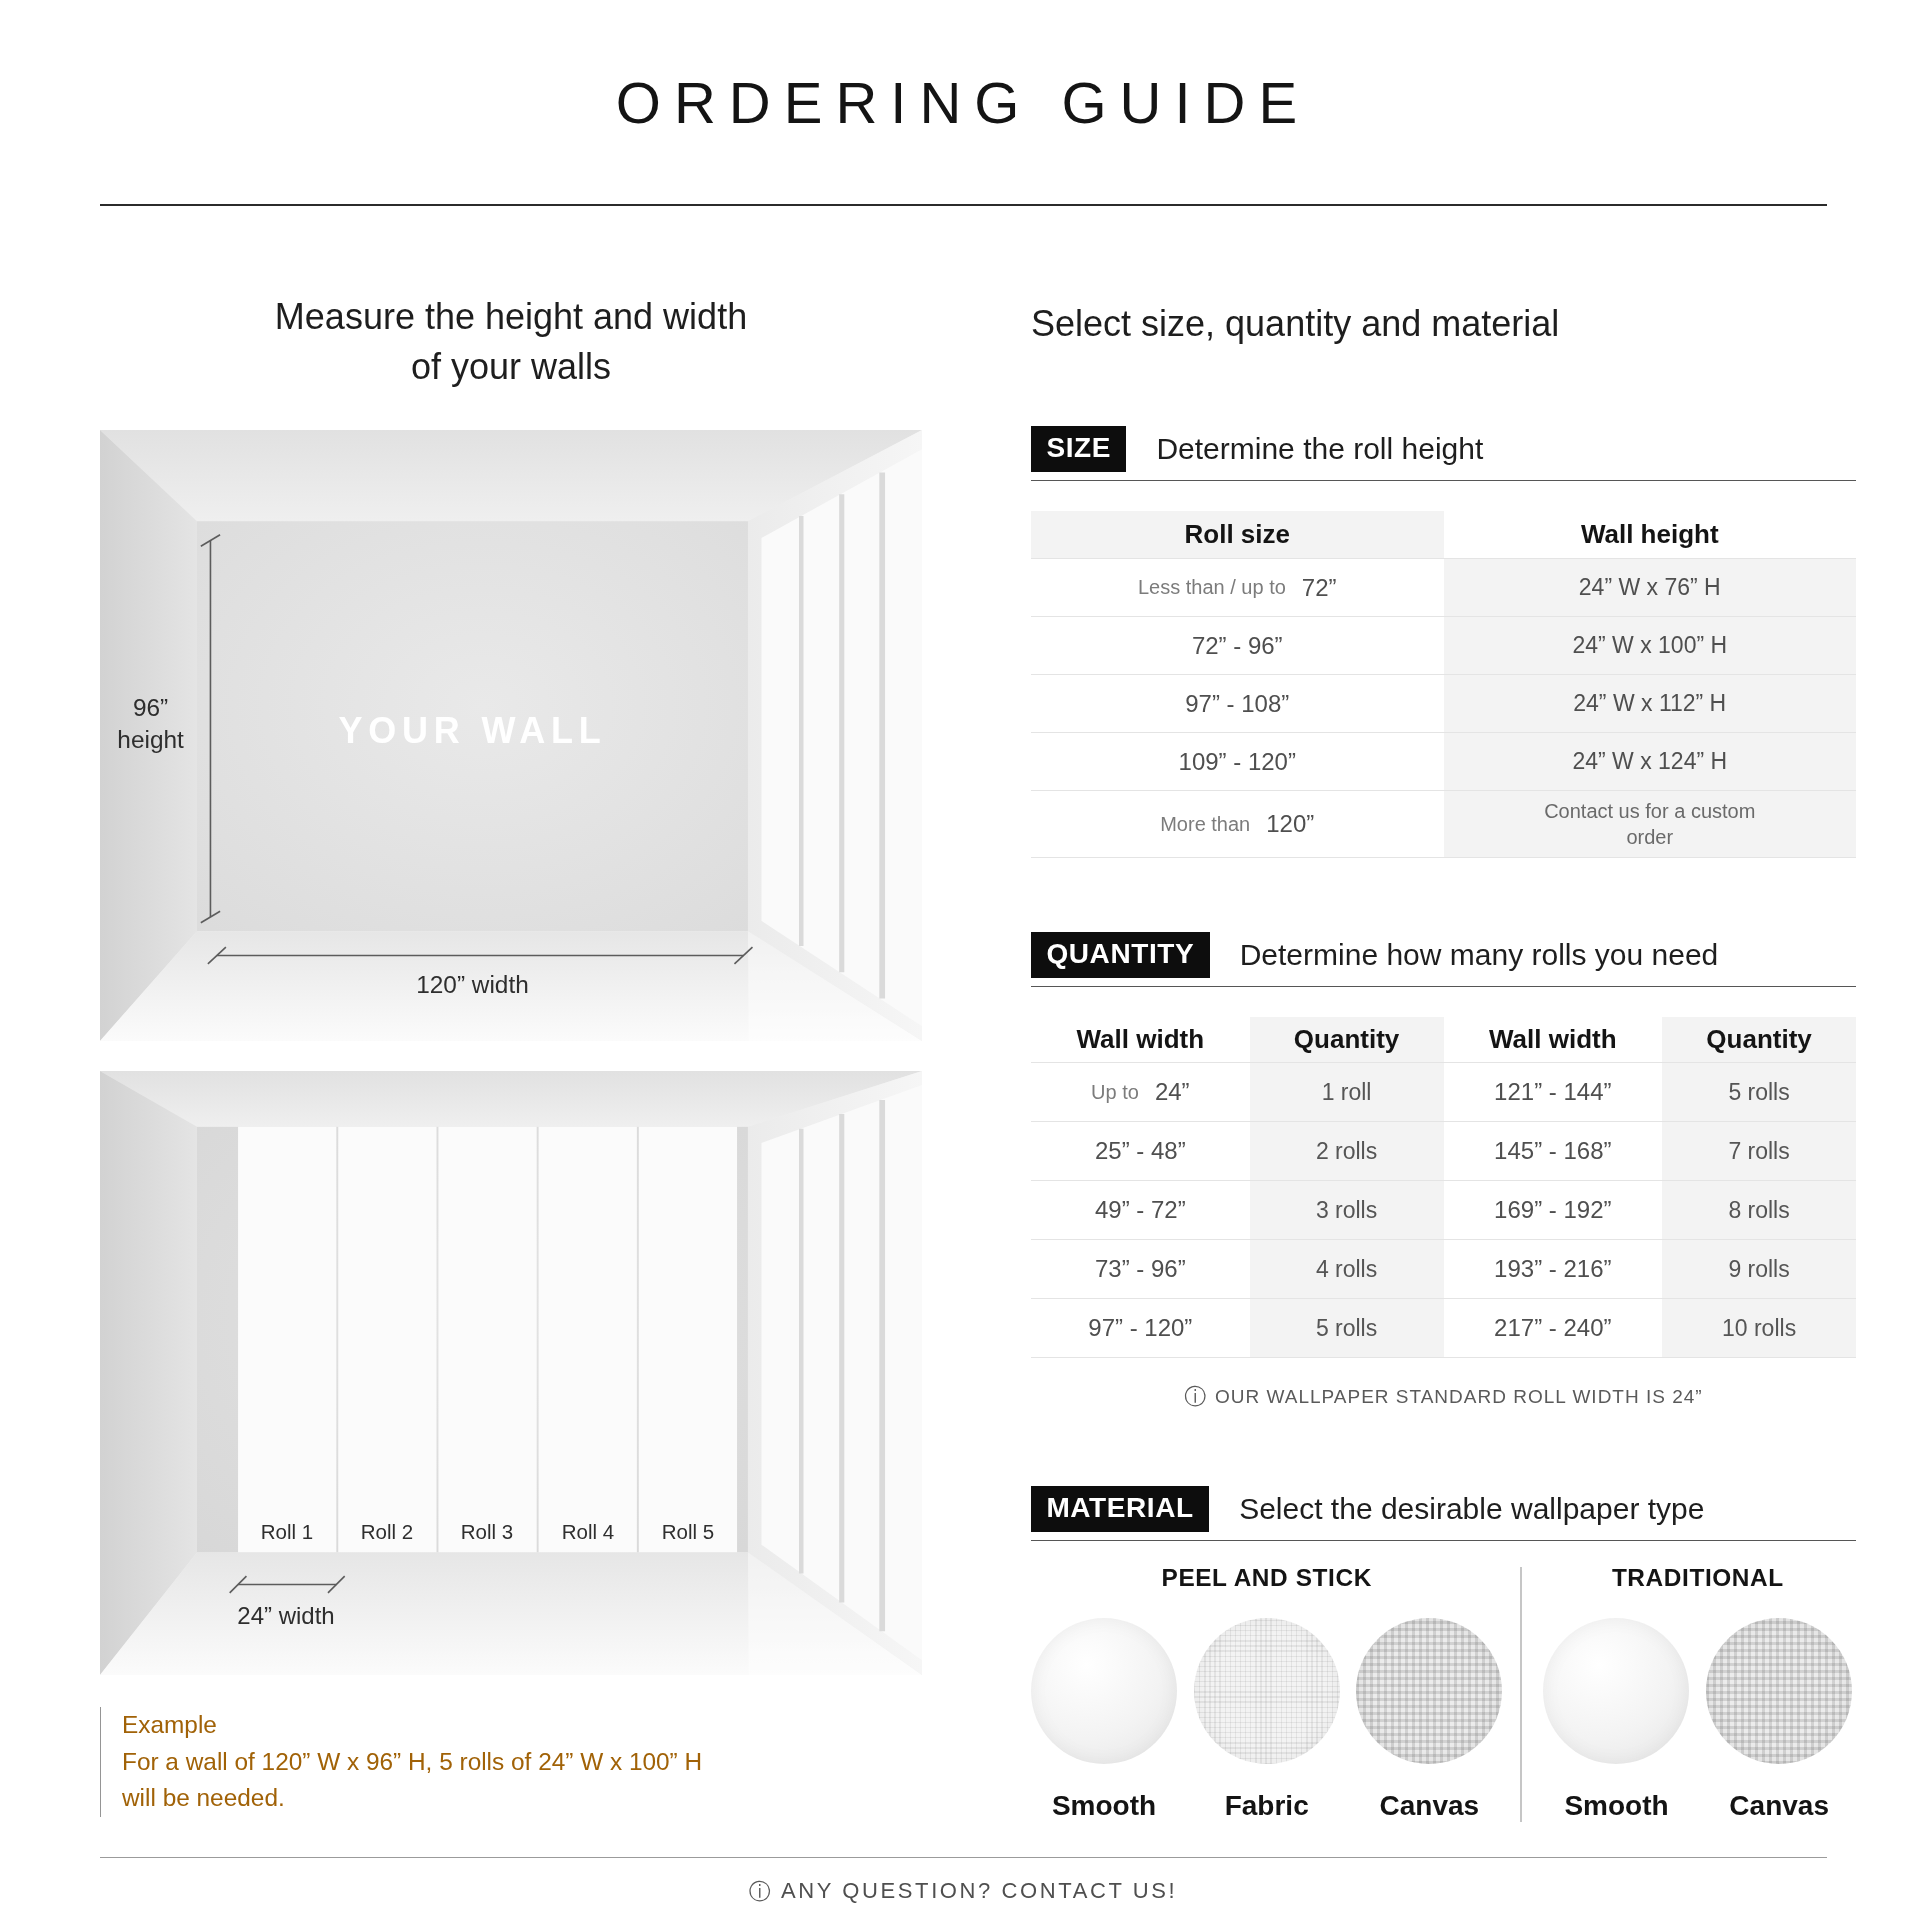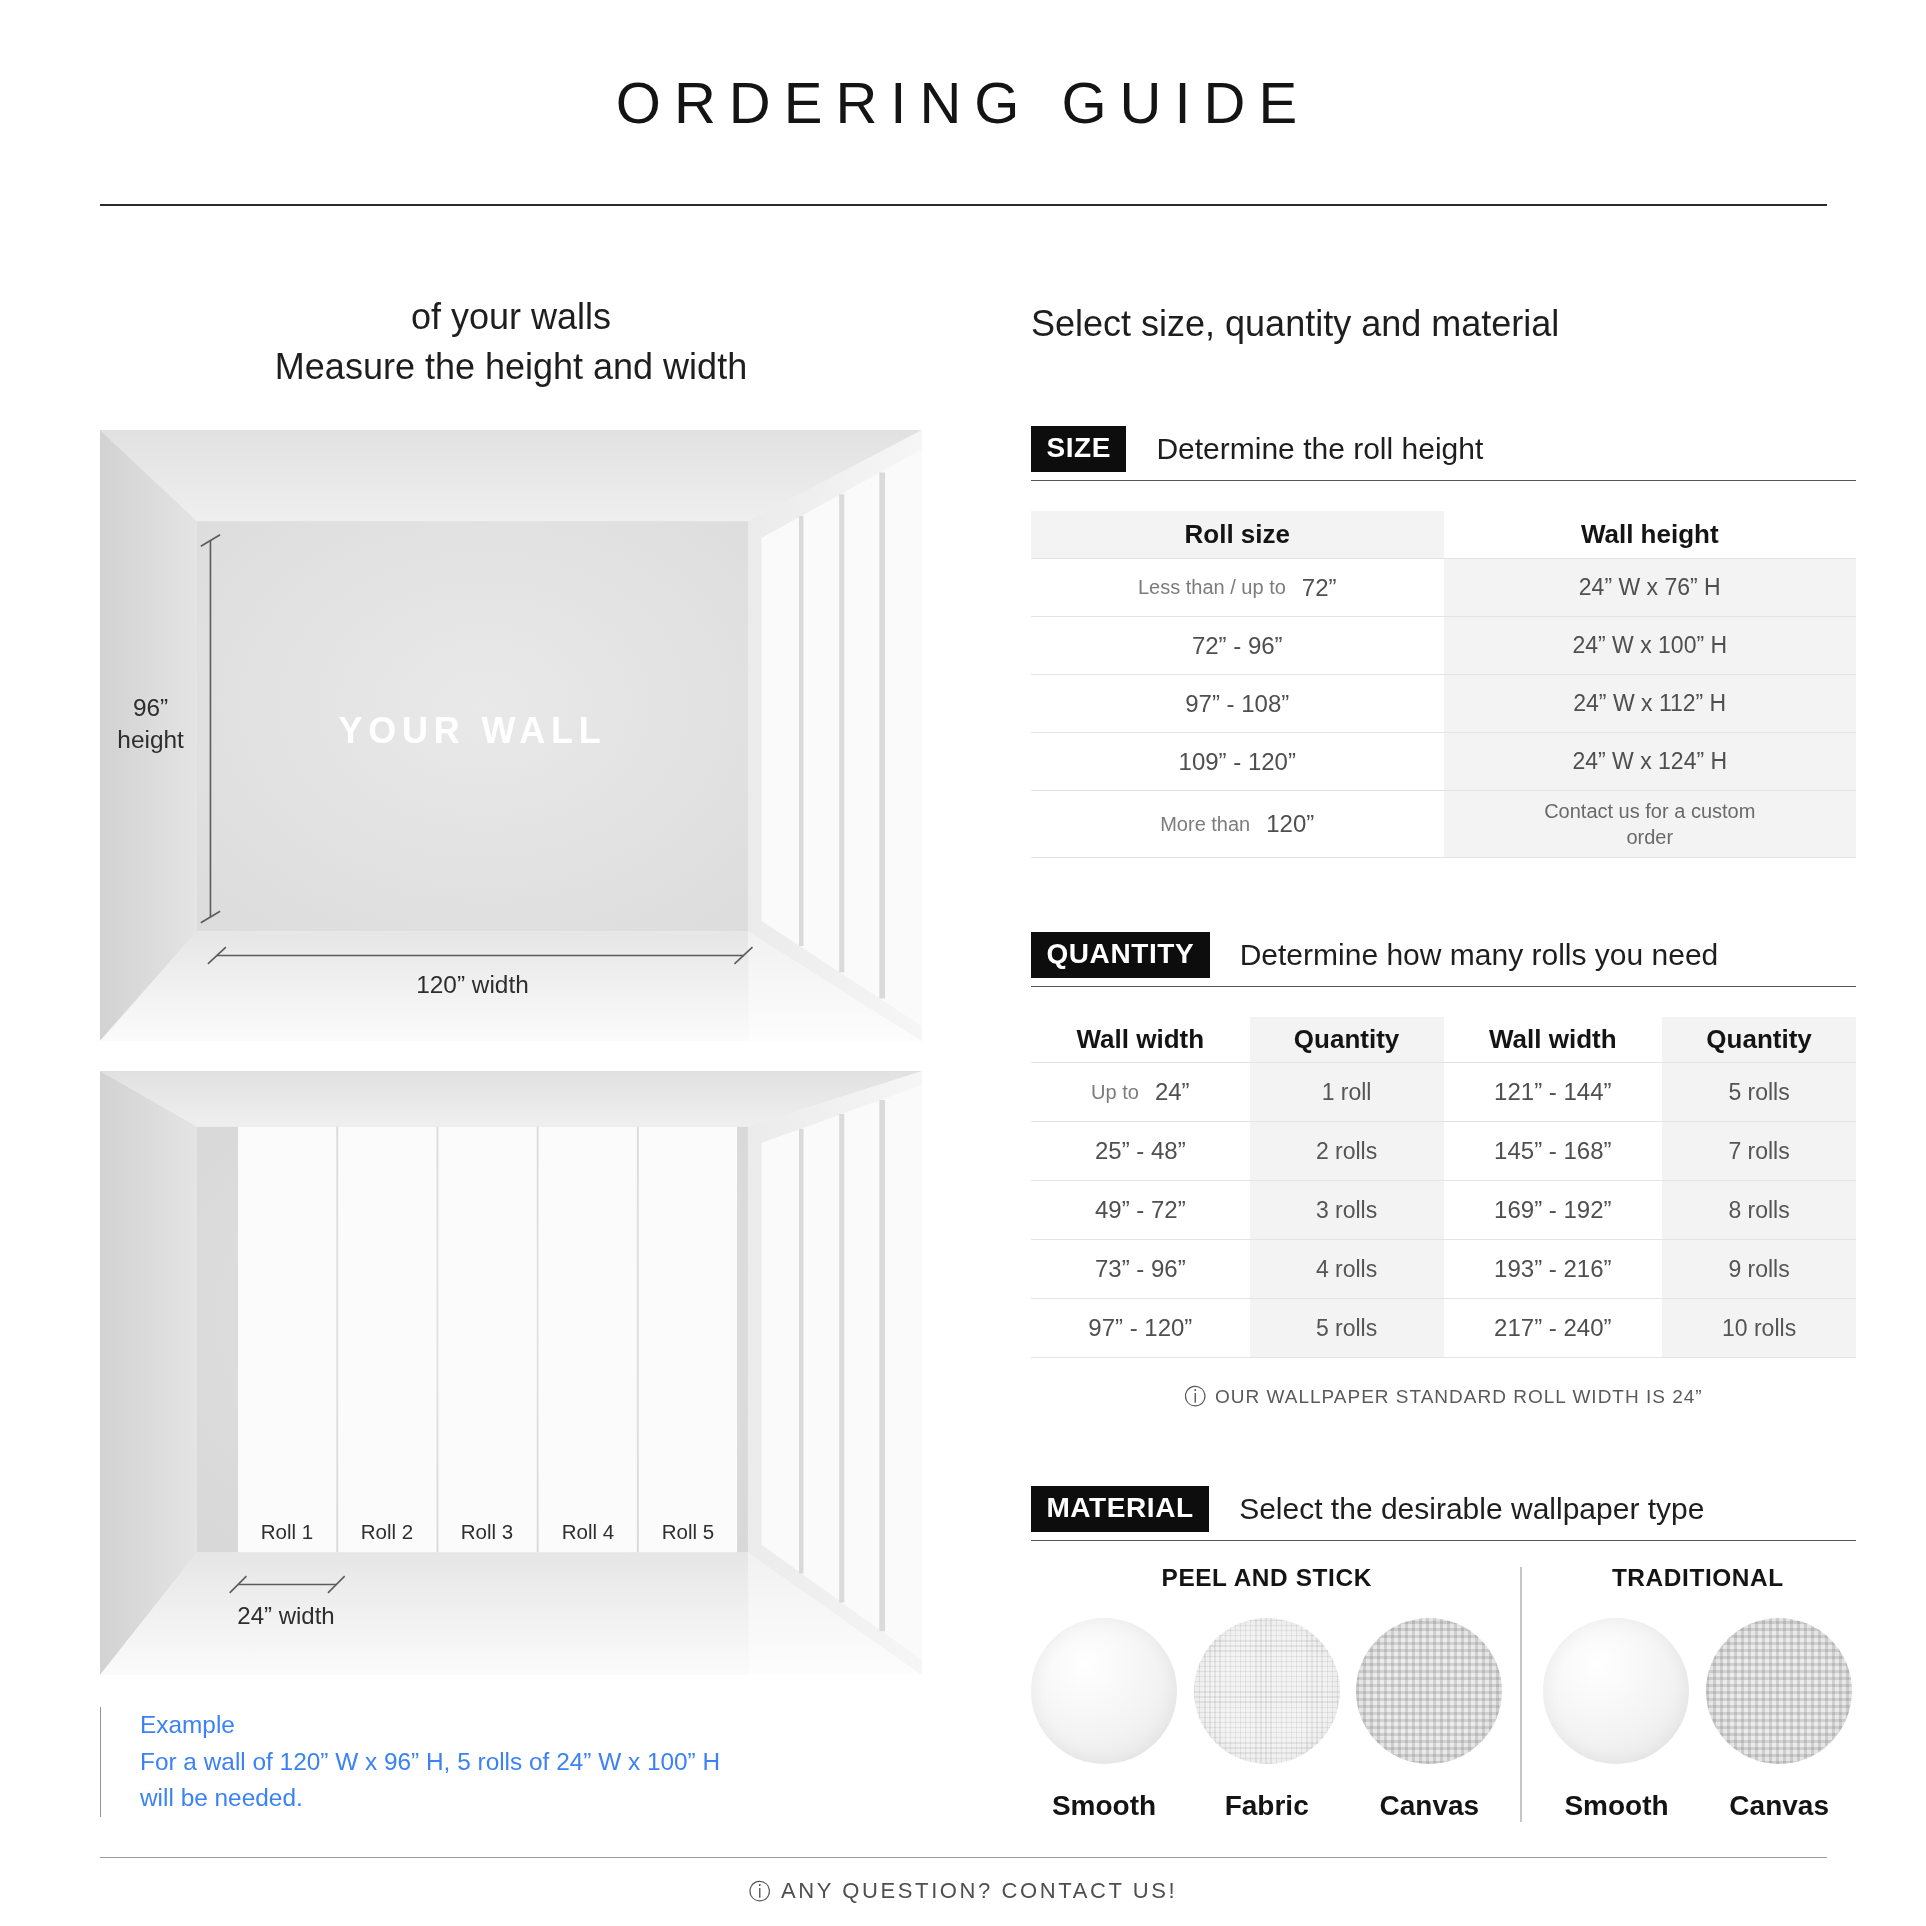--- a/index.html
+++ b/index.html
@@ -23,22 +23,22 @@
   .room svg { display:block; width:100%; height:100%; }
   #room1 { top:430px; height:611px; }
   #room2 { top:1071px; height:604px; }
   .room .overlay { position:absolute; }
   .lbl-dim { font-size:24.4px; color:#2e2e2e; line-height:1.3; text-align:center; }
   .lbl-wall { color:#ffffff; font-size:36px; font-weight:700; letter-spacing:5.8px; text-align:center; }
   .roll-label { position:absolute; width:98px; text-align:center; font-size:20.5px; color:#2f2f2f; }
 
   
   .example { position:absolute; left:100px; top:1707px; width:822px;
-             border-left:1.9px solid #959595; padding-left:39px;
-             font-size:24.4px; line-height:1.5; color:#3b82f6; }
+             border-left:1.9px solid #959595; padding-left:21px;
+             font-size:24.4px; line-height:1.5; color:#a16207; }
 
   
   .sec-head { position:absolute; left:1031px; width:825px; display:flex; align-items:center; gap:30px; }
   .badge { background:#0d0d0d; color:#ffffff; font-weight:700; font-size:28px; line-height:1;
            padding:8.3px 15.4px 9.6px; letter-spacing:0.6px; }
   .sec-sub { font-size:30px; color:#1e1e1e; }
   .sec-rule { position:absolute; left:1031px; width:825px; height:1.3px; background:#565656; }
 
   
   .tbl { position:absolute; left:1031px; width:825px; }
@@ -99,22 +99,22 @@
 </style>
 </head>
 <body>
 
 <div class="page">
 
   <div class="title">ORDERING GUIDE</div>
   <div class="rule-title"></div>
 
   <div class="left-heading">
+    <div>Measure the height and width</div>
     <div>of your walls</div>
-    <div>Measure the height and width</div>
   </div>
 
   <div class="right-heading">Select size, quantity and material</div>
 
   <div class="room" id="room1">
     <svg viewBox="0 0 1280 951" preserveAspectRatio="none">
       <defs>
         <radialGradient id="gWall1" cx="0.52" cy="0.45" r="0.85">
           <stop offset="0" stop-color="#e9e9e9"></stop>
             <stop offset="1" stop-color="#dadada"></stop>

